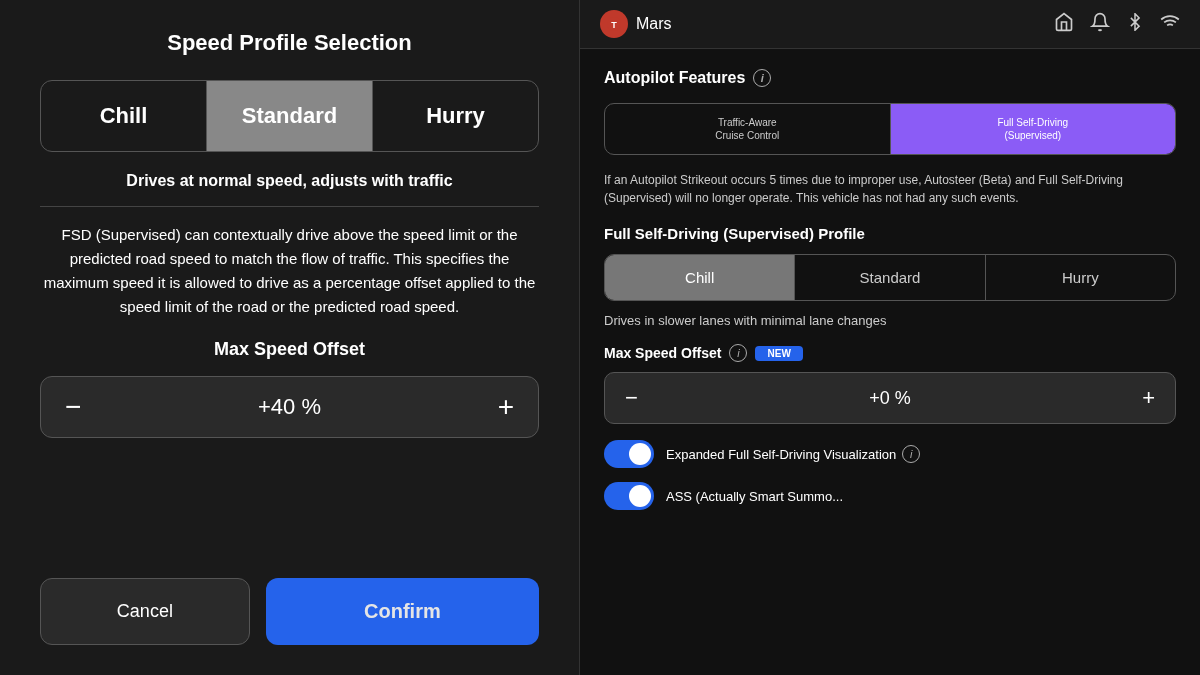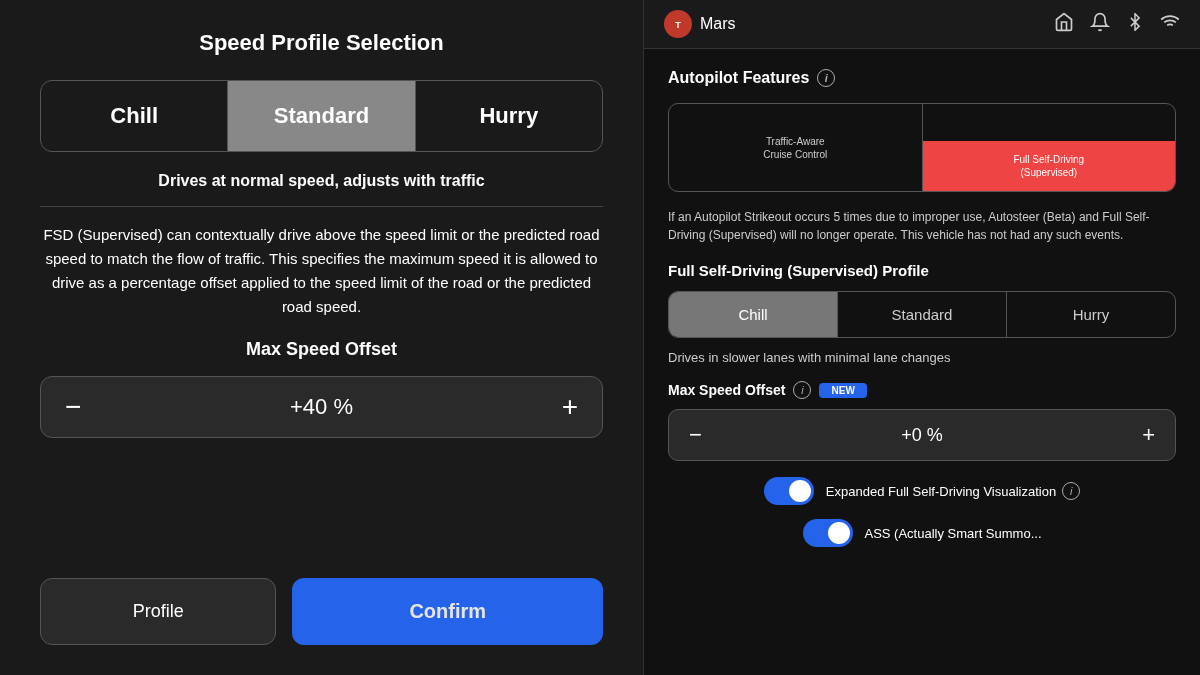--- a/index.html
+++ b/index.html
@@ -7,21 +7,21 @@
       width: 1200px;
       height: 675px;
       display: flex;
       font-family: -apple-system, BlinkMacSystemFont, 'Helvetica Neue', sans-serif;
       overflow: hidden;
       background: #000;
     }
 
     
     .left-panel {
-      width: 644px;
+      width: 580px;
       height: 675px;
       background: #1a1a1a;
       display: flex;
       flex-direction: column;
       align-items: center;
       padding: 30px 40px 30px 40px;
       border-right: 1px solid #333;
     }
 
     .panel-title {
@@ -262,23 +262,22 @@
       font-weight: 500;
       color: #ccc;
       cursor: pointer;
       background: transparent;
       border: none;
       outline: none;
       line-height: 1.3;
     }
 
     .feature-tab.active {
-      background: #ef4444;
-      color: #fff;
-      margin-top: 37px;
+      background: #8b5cf6;
+      color: #fff;
     }
 
     .feature-tab:not(:last-child) {
       border-right: 1.5px solid #555;
     }
 
     .warning-text {
       color: #ccc;
       font-size: 12px;
       line-height: 1.5;
@@ -379,21 +378,20 @@
       color: #fff;
       font-size: 18px;
     }
 
     
     .toggle-row {
       display: flex;
       align-items: center;
       gap: 12px;
       margin-bottom: 14px;
-      justify-content: center;
     }
 
     .toggle {
       width: 50px;
       height: 28px;
       border-radius: 14px;
       background: #2563eb;
       position: relative;
       cursor: pointer;
       flex-shrink: 0;
@@ -448,21 +446,21 @@
 
   <div class="max-speed-label">Max Speed Offset</div>
 
   <div class="speed-offset-control">
     <button class="offset-btn">−</button>
     <span class="offset-value">+40 %</span>
     <button class="offset-btn">+</button>
   </div>
 
   <div class="action-buttons">
-    <button class="cancel-btn">Profile</button>
+    <button class="cancel-btn">Cancel</button>
     <button class="confirm-btn">Confirm</button>
   </div>
 </div>
 
 <div class="right-panel">
 
   <div class="top-bar">
     <div class="top-bar-brand">
       <div class="brand-icon">
         <svg width="16" height="16" viewBox="0 0 16 16">

